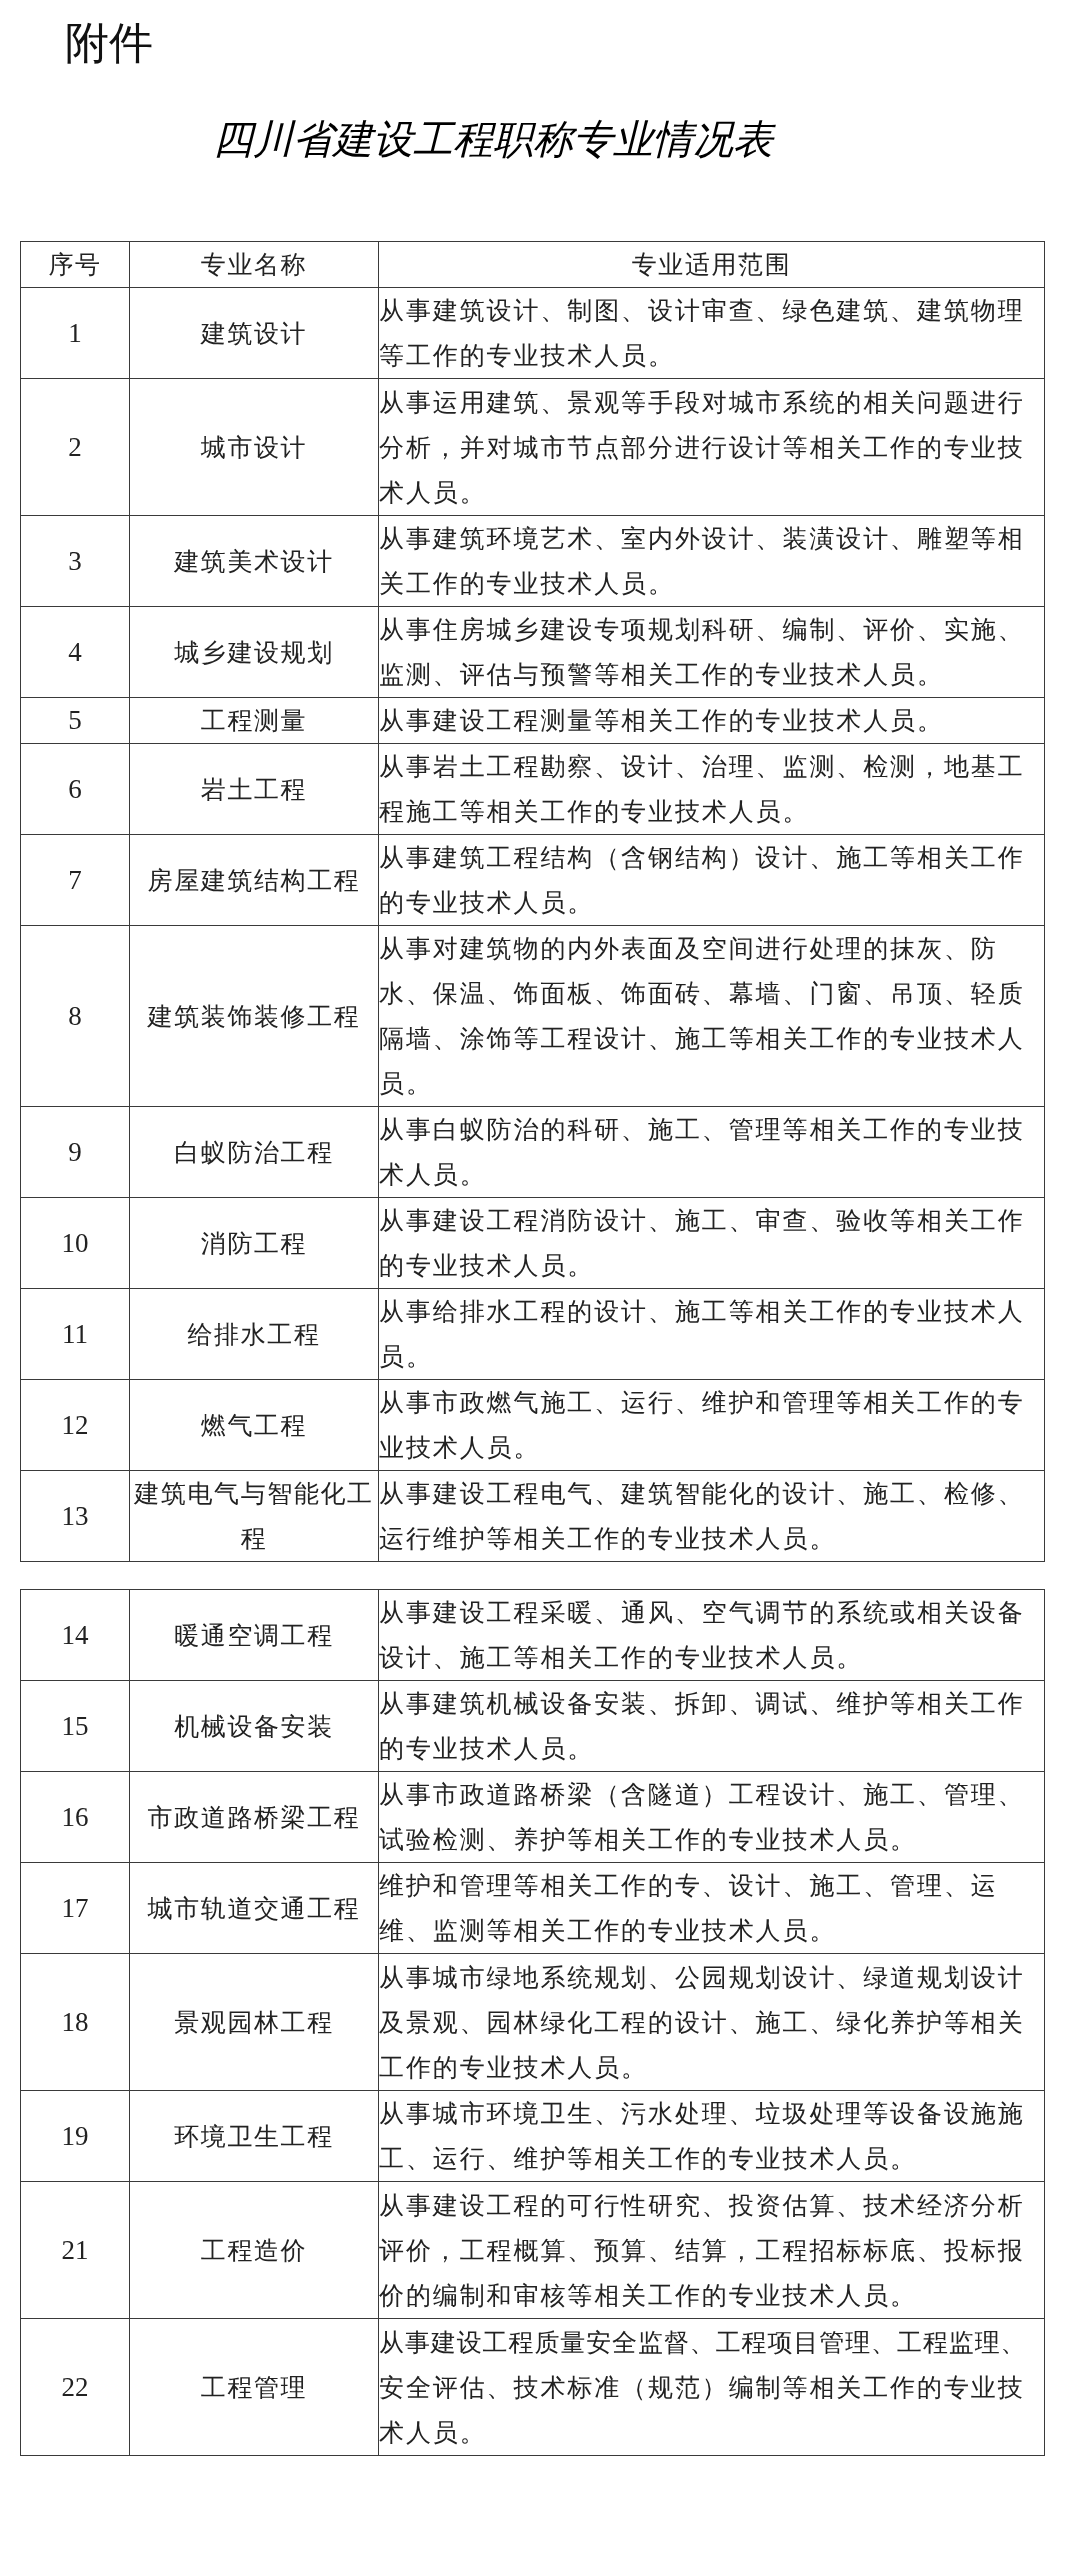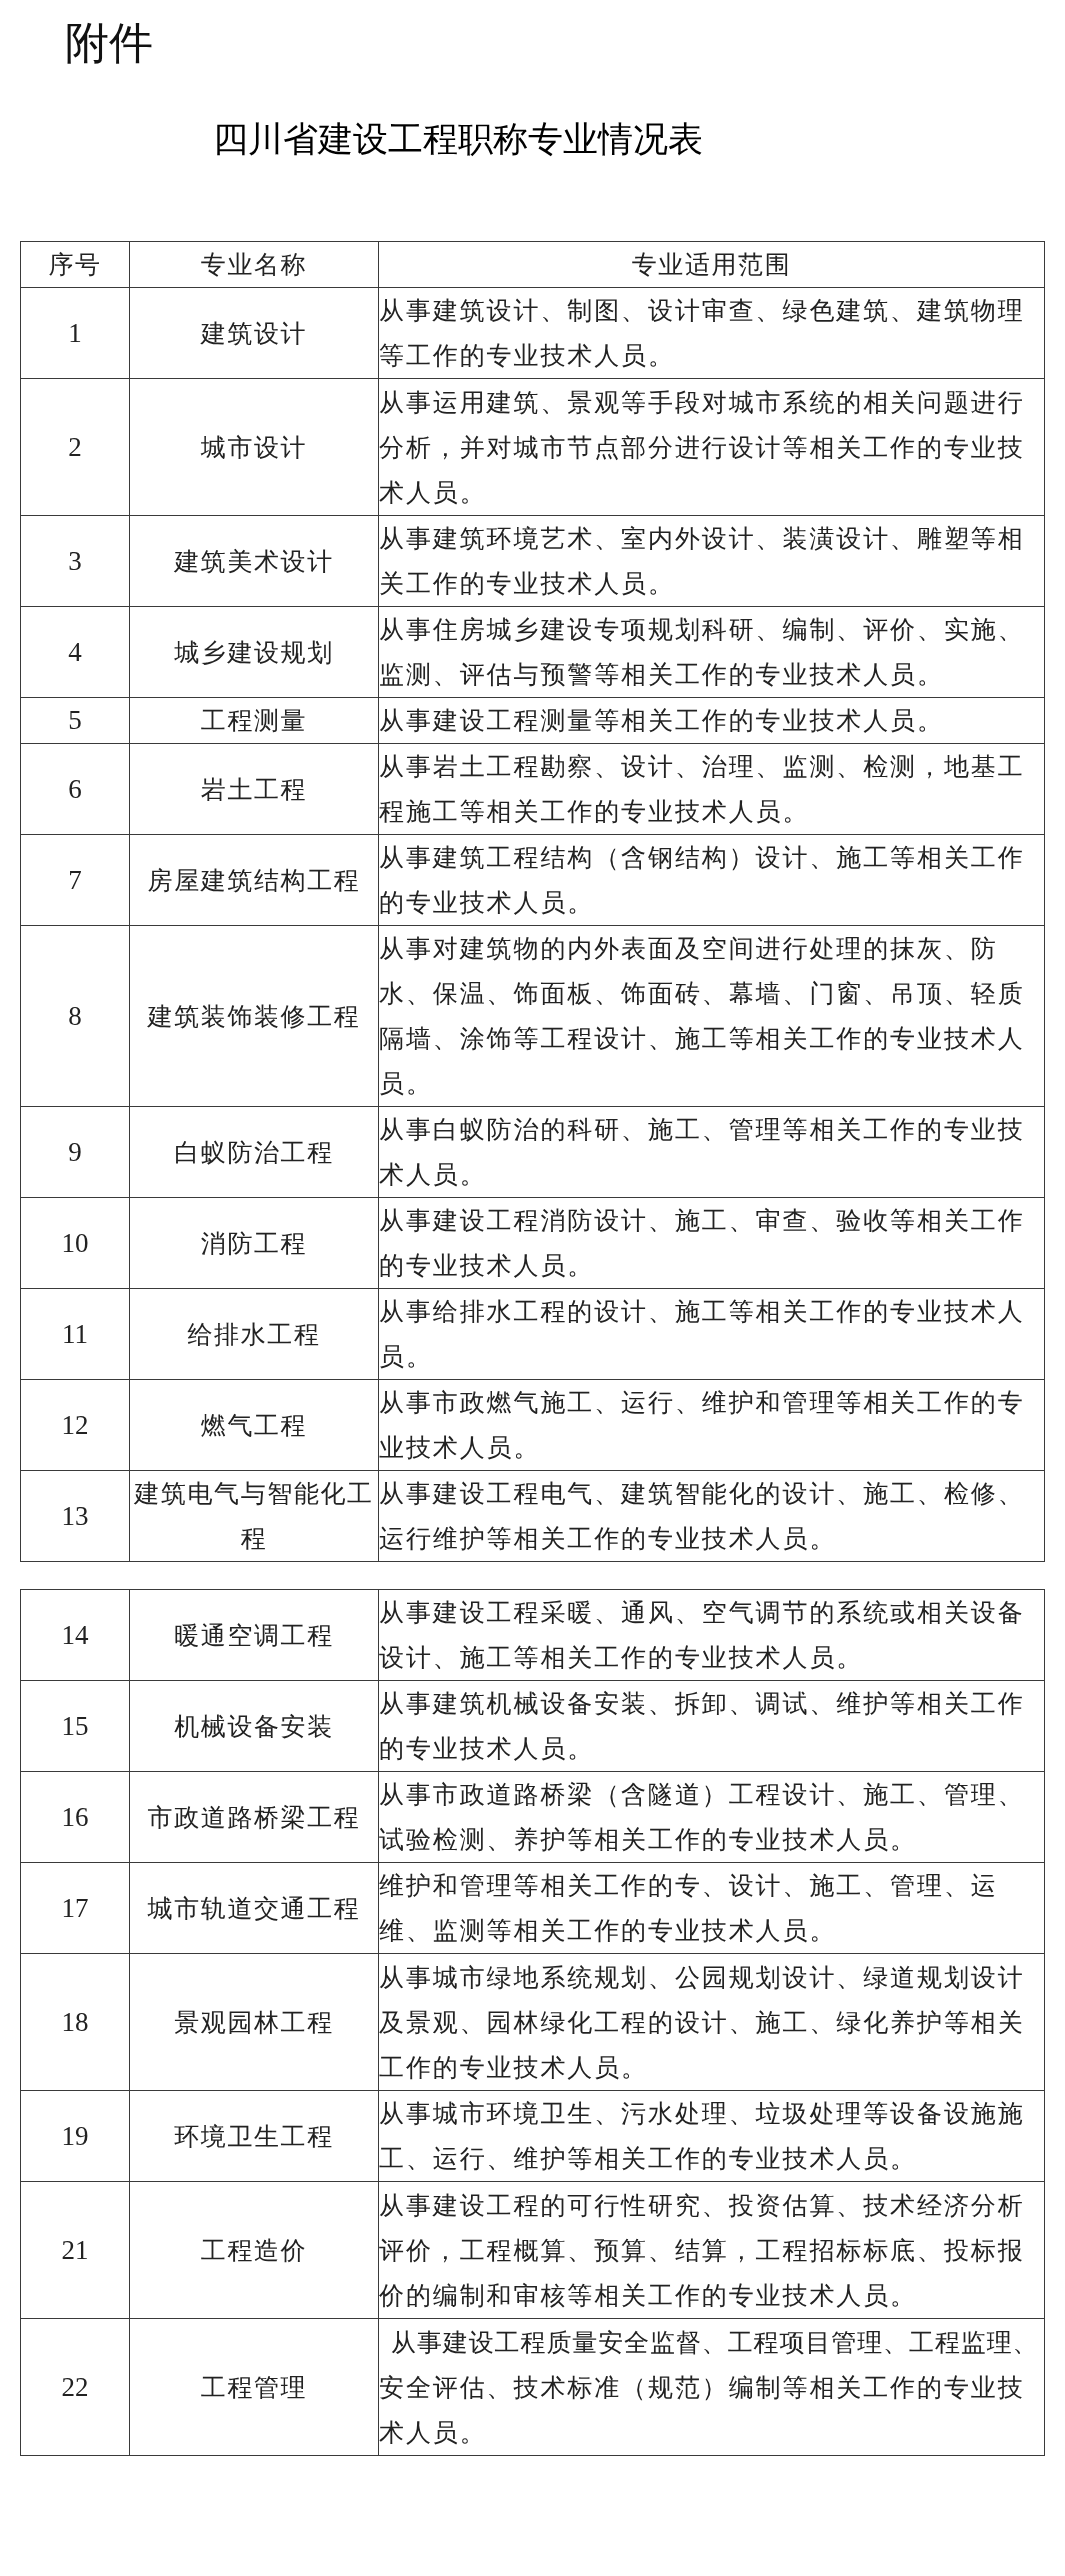--- a/index.html
+++ b/index.html
@@ -18,24 +18,25 @@
       font-size: 44px;
       line-height: 37px;
       color: #111111;
       letter-spacing: 0;
     }
     .title {
       position: absolute;
       left: 213px;
       top: 113px;
       font-family: "DejaVu Sans", sans-serif;
-      font-size: 35px;
+      font-size: 40px;
       line-height: 53px;
       color: #000000;
       white-space: nowrap;
+      font-style: italic;
     }
     table.grid {
       position: absolute;
       left: 20px;
       width: 1023px;
       border-collapse: collapse;
       table-layout: fixed;
       font-family: "DejaVu Serif", serif;
     }
     table.grid.t1 { top: 241px; }
@@ -77,21 +78,21 @@
     }
     td.c-scope {
       padding-left: 14px;
       font-size: 25px;
       letter-spacing: 1.9px;
       line-height: 45px;
       text-align: left;
       color: #222222;
     }
     .ln { white-space: nowrap; }
-    .ln.tight { letter-spacing: 0.9px; margin-left: 12px; }
+    .ln.tight { letter-spacing: 0.9px; }
   </style>
 </head>
 <body>
 
 <div class="attach">附件</div>
 <div class="title">四川省建设工程职称专业情况表</div>
 
 <table class="grid t1">
   <colgroup>
       <col class="c1">

